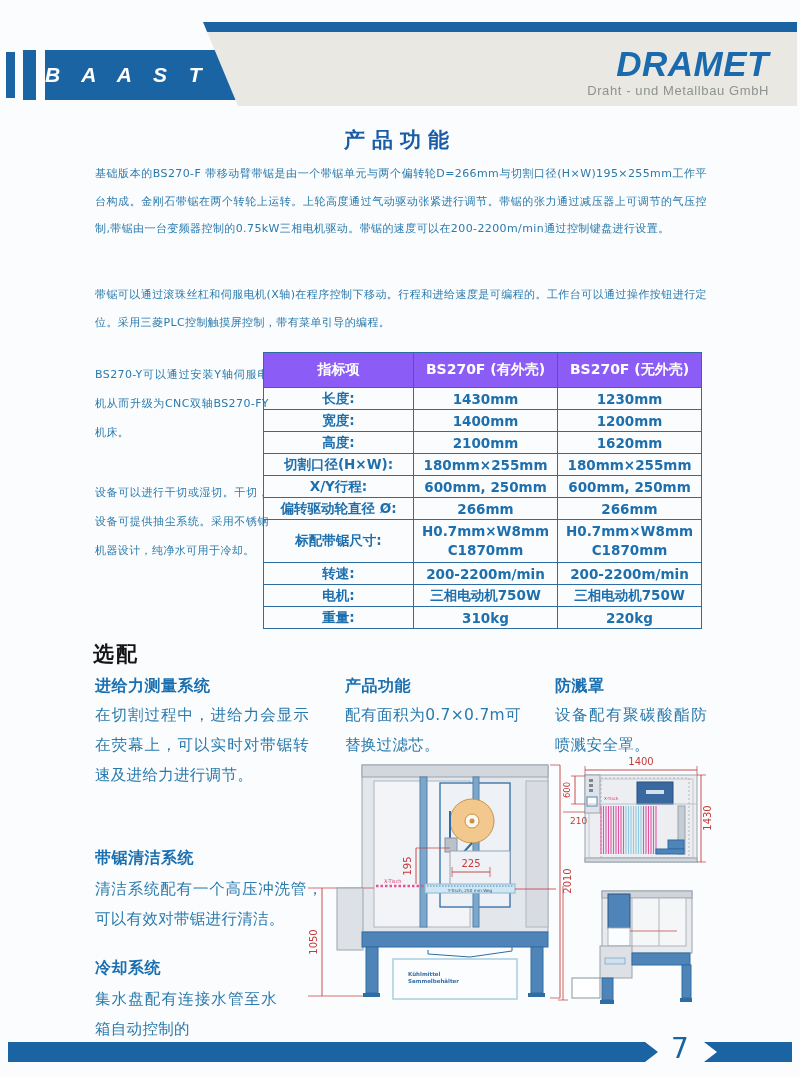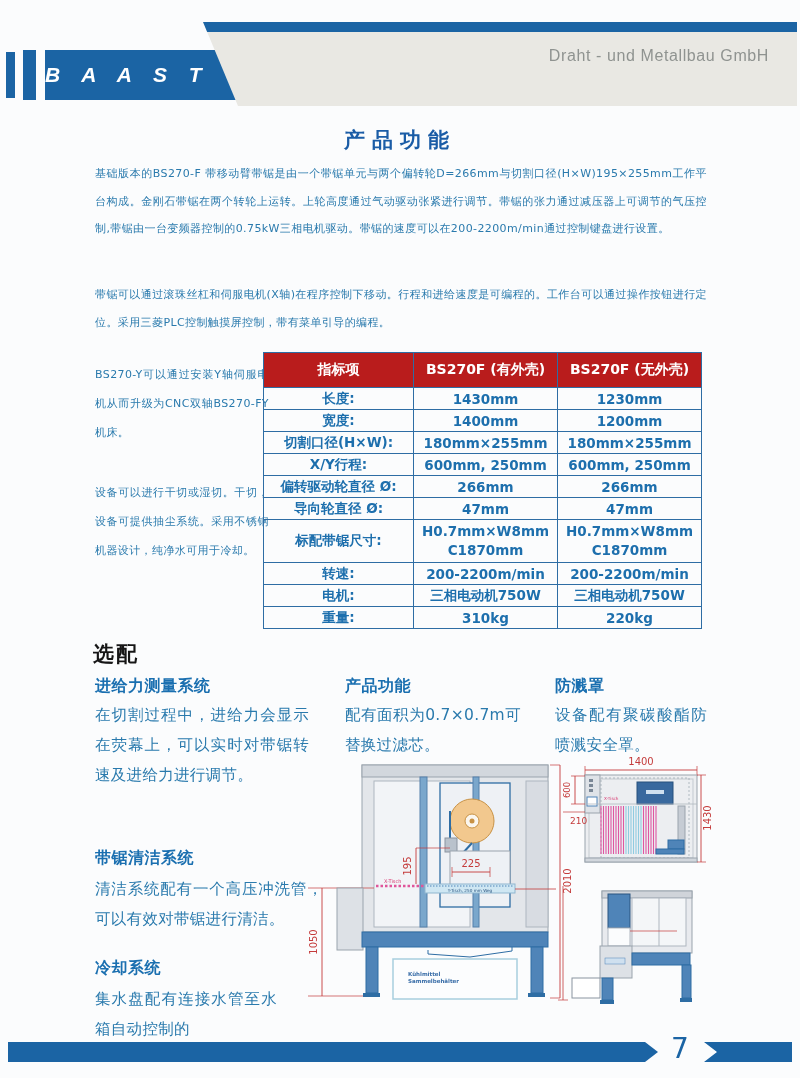--- a/index.html
+++ b/index.html
@@ -22,21 +22,21 @@
   .gray-banner{
     position:absolute;left:203px;top:22px;width:594px;height:84px;background:#e9e8e3;
     clip-path:polygon(0 0,100% 0,100% 100%,35px 100%);
   }
   .gray-banner .top-strip{position:absolute;left:0;top:0;width:100%;height:10px;background:#1b64a4;}
   .dramet{position:absolute;right:28px;top:24px;text-align:right;}
   .dramet-main{
     color:#1b6aad;font-weight:800;font-style:italic;font-size:35px;line-height:36px;
     font-family:"Liberation Sans",sans-serif;letter-spacing:0.5px;
   }
-  .dramet-sub{color:#8f9390;font-size:16px;letter-spacing:0.6px;margin-top:1px;
+  .dramet-sub{color:#8f9390;font-size:13px;letter-spacing:0.6px;margin-top:1px;
     font-family:"Liberation Sans",sans-serif;}
   
   .page-title{
     position:absolute;left:0;top:126px;width:800px;text-align:center;
     color:#1a5ca6;font-weight:bold;font-size:21px;letter-spacing:7px;
   }
   .para{
     position:absolute;color:#2a7aad;font-size:11px;line-height:27.5px;
     text-align:justify;letter-spacing:0.4px;
   }
@@ -47,21 +47,21 @@
   
   .spec-table{
     position:absolute;left:263px;top:352px;border-collapse:collapse;
     table-layout:fixed;width:438px;
   }
   .spec-table th,.spec-table td{
     border:1.6px solid #2e6da4;text-align:center;vertical-align:middle;
     font-size:13.5px;padding:0 2px;
   }
   .spec-table th{
-    background:#b91c1c;color:#fff;font-weight:bold;height:34px;font-size:14px;
+    background:#8b5cf6;color:#fff;font-weight:bold;height:34px;font-size:14px;
   }
   .spec-table td{color:#1d6fad;height:21px;font-weight:bold;}
   .spec-table col.c1{width:150px;}
   .spec-table col.c2{width:144px;}
   .spec-table col.c3{width:144px;}
   .spec-table td.two-line{white-space:pre-line;height:42px;line-height:1.4;margin-top:32px;}
   
   .options-heading{
     position:absolute;left:93px;top:640px;color:#161616;font-weight:bold;
     font-size:21px;letter-spacing:2px;
@@ -101,20 +101,21 @@
 <body>
 
 <div class="hdr-bar a"></div>
 <div class="hdr-bar b"></div>
 <div class="baast-bar">
   <span class="baast-text">B A A S T</span>
 </div>
 <div class="gray-banner">
   <div class="top-strip"></div>
   <div class="dramet">
+    <div class="dramet-main">DRAMET</div>
     <div class="dramet-sub">Draht - und Metallbau GmbH</div>
   </div>
 </div>
 
 <div class="page-title">产品功能</div>
 <div class="para" id="p1">基础版本的BS270-F 带移动臂带锯是由一个带锯单元与两个偏转轮D=266mm与切割口径(H×W)195×255mm工作平台构成。金刚石带锯在两个转轮上运转。上轮高度通过气动驱动张紧进行调节。带锯的张力通过减压器上可调节的气压控制,带锯由一台变频器控制的0.75kW三相电机驱动。带锯的速度可以在200-2200m/min通过控制键盘进行设置。</div>
 <div class="para" id="p2">带锯可以通过滚珠丝杠和伺服电机(X轴)在程序控制下移动。行程和进给速度是可编程的。工作台可以通过操作按钮进行定位。采用三菱PLC控制触摸屏控制，带有菜单引导的编程。</div>
 <div class="para" id="p3">BS270-Y可以通过安装Y轴伺服电机从而升级为CNC双轴BS270-FY机床。</div>
 <div class="para" id="p4">设备可以进行干切或湿切。干切，设备可提供抽尘系统。采用不锈钢机器设计，纯净水可用于冷却。</div>
 
@@ -136,38 +137,38 @@
         <td>长度:</td>
         <td>1430mm</td>
         <td>1230mm</td>
       </tr>
     <tr>
         <td>宽度:</td>
         <td>1400mm</td>
         <td>1200mm</td>
       </tr>
     <tr>
+        <td>高度:</td>
+        <td>2100mm</td>
+        <td>1620mm</td>
+      </tr>
+    <tr>
         <td>切割口径(H×W):</td>
         <td>180mm×255mm</td>
         <td>180mm×255mm</td>
       </tr>
     <tr>
         <td>X/Y行程:</td>
         <td>600mm, 250mm</td>
         <td>600mm, 250mm</td>
       </tr>
     <tr>
         <td>偏转驱动轮直径 Ø:</td>
         <td>266mm</td>
         <td>266mm</td>
-      </tr>
-    <tr>
-        <td>导向轮直径 Ø:</td>
-        <td>47mm</td>
-        <td>47mm</td>
       </tr>
     <tr>
         <td>标配带锯尺寸:</td>
         <td class="two-line">H0.7mm×W8mm
 C1870mm</td>
         <td class="two-line">H0.7mm×W8mm
 C1870mm</td>
       </tr>
     <tr>
         <td>转速:</td>

